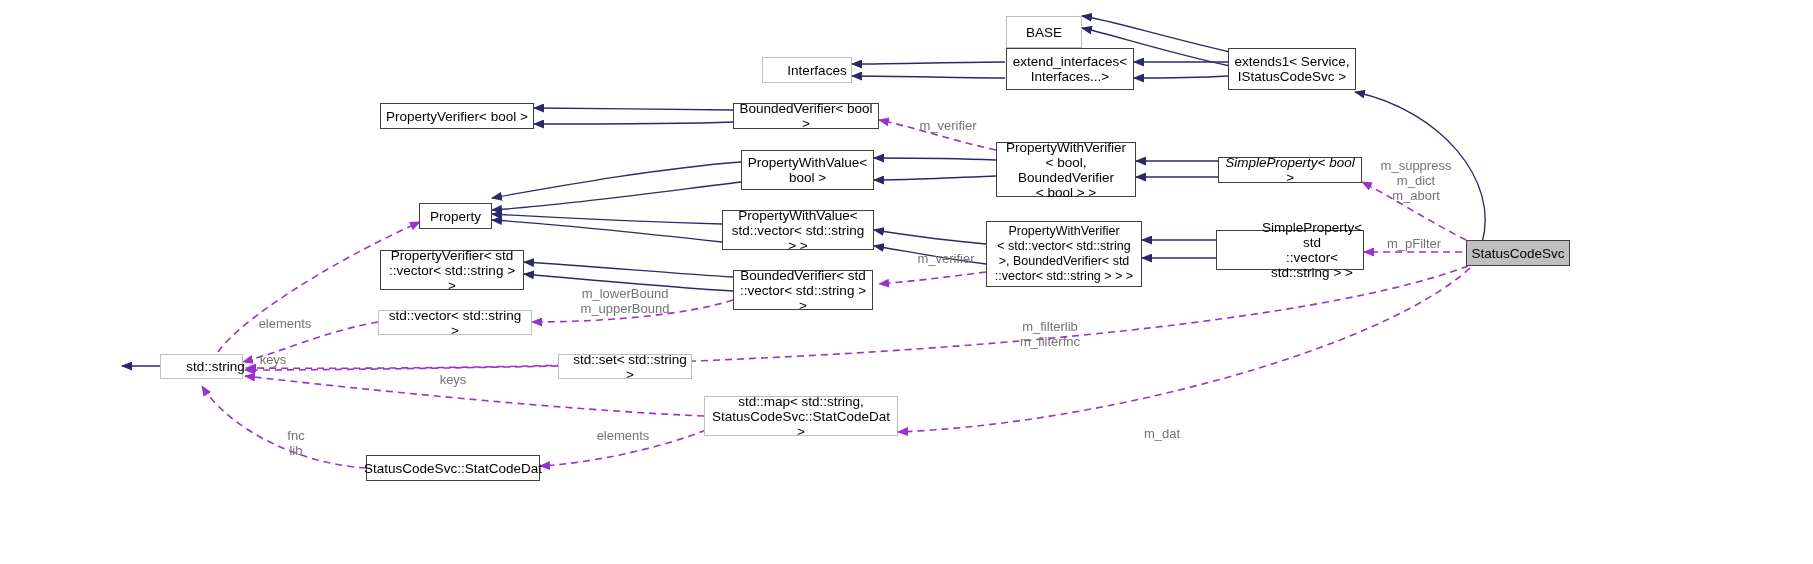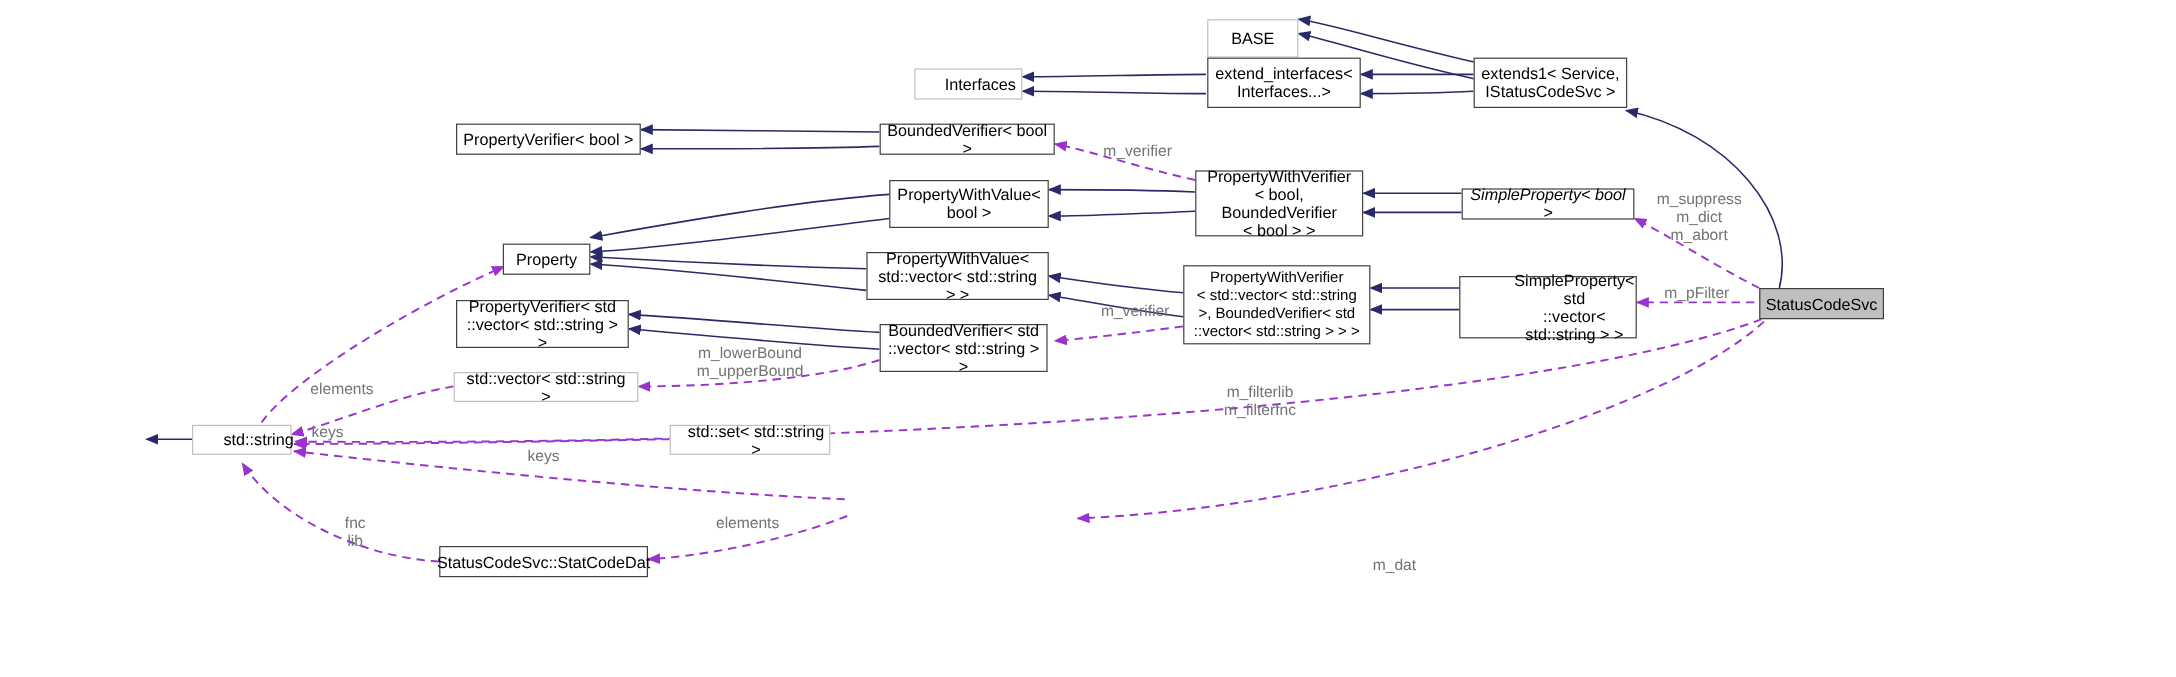--- a/index.html
+++ b/index.html
@@ -142,38 +142,40 @@
   <div class="node solid" style="left:419px;top:203px;width:73px;height:26px;">Property</div>
 
   <div class="node solid" style="left:722px;top:210px;width:152px;height:40px;">PropertyWithValue&lt;
 std::vector&lt; std::string &gt; &gt;</div>
 
   <div class="node solid" style="left:986px;top:221px;width:156px;height:66px;font-size:12.5px;line-height:15px;">PropertyWithVerifier
 &lt; std::vector&lt; std::string
 &gt;, BoundedVerifier&lt; std
 ::vector&lt; std::string &gt; &gt; &gt;</div>
 
-  <div class="node solid" style="left:1216px;top:230px;width:148px;height:52px;padding-left:48px;">SimpleProperty&lt; std
+  <div class="node solid" style="left:1216px;top:230px;width:148px;height:40px;padding-left:48px;">SimpleProperty&lt; std
 ::vector&lt; std::string &gt; &gt;</div>
 
   <div class="node solid" style="left:380px;top:250px;width:144px;height:40px;">PropertyVerifier&lt; std
 ::vector&lt; std::string &gt; &gt;</div>
 
   <div class="node solid" style="left:733px;top:270px;width:140px;height:40px;">BoundedVerifier&lt; std
 ::vector&lt; std::string &gt; &gt;</div>
 
   <div class="node hl" style="left:1466px;top:240px;width:104px;height:26px;text-align:center;">StatusCodeSvc</div>
 
 
   <div class="node light" style="left:160px;top:354px;width:83px;height:25px;padding-left:32px;">std::string</div>
 
   <div class="node light" style="left:378px;top:310px;width:154px;height:25px;">std::vector&lt; std::string &gt;</div>
 
   <div class="node light" style="left:558px;top:354px;width:134px;height:25px;padding-left:14px;">std::set&lt; std::string &gt;</div>
 
+  <div class="node light" style="left:704px;top:396px;width:194px;height:40px;">std::map&lt; std::string,
+StatusCodeSvc::StatCodeDat &gt;</div>
 
   <div class="node solid" style="left:366px;top:455px;width:174px;height:26px;">StatusCodeSvc::StatCodeDat</div>
 
   <div class="elabel" style="left:908px;top:118px;width:80px;">m_verifier</div>
 
   <div class="elabel" style="left:906px;top:251px;width:80px;">m_verifier</div>
 
 
   <div class="elabel" style="left:560px;top:286px;width:130px;">m_lowerBound
 m_upperBound</div>
@@ -191,15 +193,15 @@
 
   <div class="elabel" style="left:1368px;top:158px;width:96px;">m_suppress
 m_dict
 m_abort</div>
 
   <div class="elabel" style="left:1378px;top:236px;width:72px;">m_pFilter</div>
 
   <div class="elabel" style="left:1000px;top:319px;width:100px;">m_filterlib
 m_filterfnc</div>
 
-  <div class="elabel" style="left:1134px;top:426px;width:56px;margin-top:37px;">m_dat</div>
+  <div class="elabel" style="left:1134px;top:426px;width:56px;">m_dat</div>
 
 </div>
 
 </body></html>

